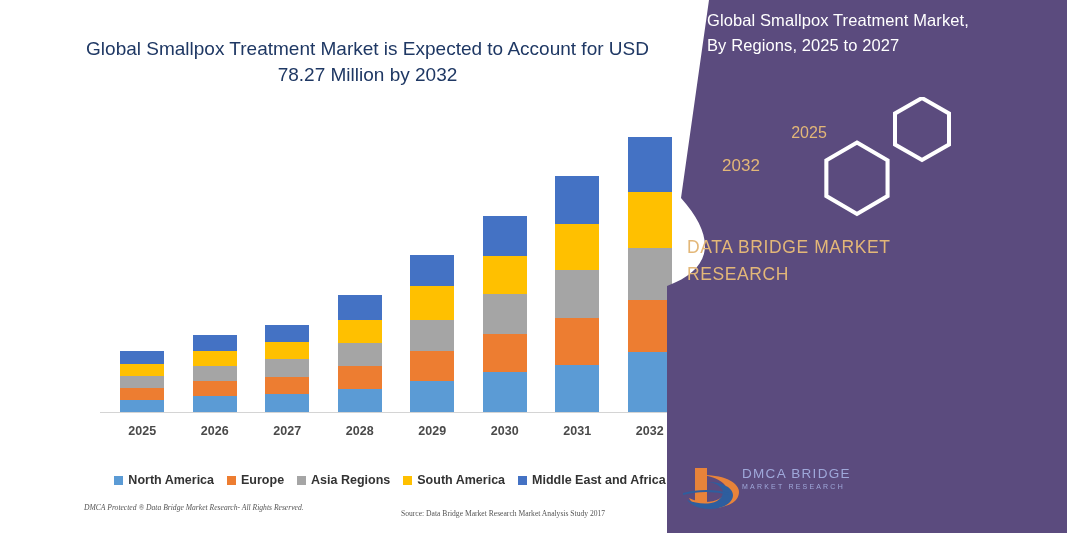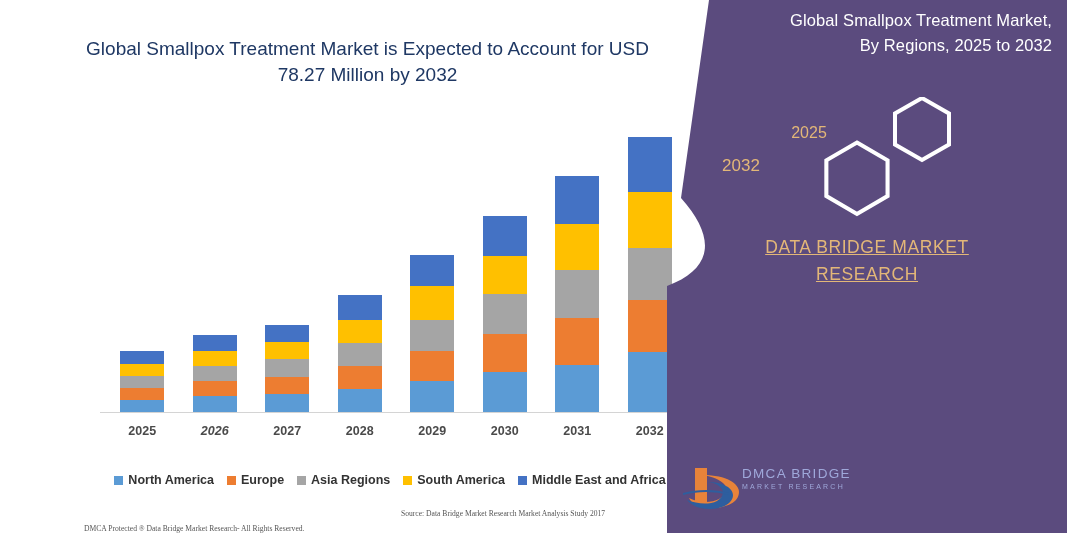--- a/index.html
+++ b/index.html
@@ -15,43 +15,42 @@
   
   #right-panel {
     position:absolute; top:0; right:0; width:400px; height:533px;
     overflow:hidden;
   }
   #right-panel .purple-shape {
     position:absolute; top:0; left:0; width:400px; height:533px;
   }
   #right-title {
     position:absolute; top:8px; left:40px; width:345px;
-    text-align:right;
     color:#ffffff;
     font-size:16.5px;
     line-height:25px;
     letter-spacing:.1px;
   }
 
   
   #hexes { position:absolute; top:97px; left:115px; width:180px; height:125px; }
   #hex-text-2032 {
     position:absolute; left:34px; top:156px; width:80px;
     text-align:center; color:#E3B778; font-size:17px;
   }
   #hex-text-2025 {
     position:absolute; left:107px; top:124px; width:70px;
     text-align:center; color:#E3B778; font-size:16px;
   }
 
   
   #brand {
     position:absolute; top:234px; left:20px; width:360px;
-    text-align:center; color:#E3B778;
-    font-size:17.5px; line-height:27px; letter-spacing:.6px;text-decoration:underline;
+    text-align:left; color:#E3B778;
+    font-size:17.5px; line-height:27px; letter-spacing:.6px;
   }
 
   
   #dbmr-logo { position:absolute; left:10px; top:460px; width:190px; height:55px; }
   #logo-text { position:absolute; left:75px; top:466px; width:125px; }
   #logo-name {
     color:#9FA8DA; font-size:13.5px; letter-spacing:1.3px; line-height:15px;
   }
   #logo-sub {
     color:#9FA8DA; font-size:7px; letter-spacing:2.2px; line-height:12px;
@@ -87,23 +86,24 @@
   #legend {
     position:absolute; top:473px; left:100px; width:580px;
     display:flex; justify-content:center; align-items:center; gap:13px;
   }
   .legend-item { display:flex; align-items:center; gap:5px; }
   .legend-swatch { width:9px; height:9px; display:block; }
   .legend-label { color:#333333; font-size:12.5px; font-weight:bold; }
 
   
   #footer-left {
-    position:absolute; top:524px; left:84px;
+    position:absolute; top:503px; left:84px;
     color:#555555; font-size:7.6px;
     font-family:"Liberation Serif", serif;
+    font-style:italic;
   }
   #footer-right {
     position:absolute; top:509px; left:401px;
     color:#555555; font-size:7.6px;
     font-family:"Liberation Serif", serif;
   }
 </style>
 </head>
 <body>
 
@@ -198,21 +198,21 @@
   <div id="footer-right">Source: Data Bridge Market Research  Market Analysis Study 2017</div>
 
   <div id="right-panel">
 
     <svg class="purple-shape" viewBox="0 0 400 533" preserveAspectRatio="none">
       <path id="purple-path" d="M 42 0 L 400 0 L 400 533 L 0 533 L 0 286 C 48 268 48 236 14 198 Z" fill="#5B4B7E"></path>
     </svg>
 
     <div id="right-title">
       <div>Global Smallpox Treatment Market,</div>
-      <div>By Regions, 2025 to 2032</div>
+      <div>By Regions, 2025 to 2027</div>
     </div>
 
     <svg id="hexes" viewBox="0 0 180 125">
       <polygon points="48,25 78,42.5 78,77.5 48,95 18,77.5 18,42.5" fill="none" stroke="#ffffff" stroke-width="4" transform="translate(26,20) scale(1.02)"></polygon>
       <polygon points="118,3 145,18.5 145,49.5 118,65 91,49.5 91,18.5" fill="none" stroke="#ffffff" stroke-width="4" transform="translate(22,-2)"></polygon>
     </svg>
     <div id="hex-text-2032">2032</div>
     <div id="hex-text-2025">2025</div>
 
     <div id="brand">
@@ -229,20 +229,20 @@
       <path d="M 8 34 C 18 31 34 30 48 33 C 40 31 22 31 8 34 Z" fill="#2E5E9E"></path>
       <path d="M 6 33 C 20 29 38 29 52 33 L 52 35 C 38 31 20 31 6 35 Z" fill="#2E5E9E"></path>
     </svg>
     <div id="logo-text">
       <div id="logo-name">DMCA BRIDGE</div>
       <div id="logo-sub">MARKET RESEARCH</div>
     </div>
 
   </div>
 <div class="xlabel" style="left: 107.25px;">2025</div>
-    <div class="xlabel" style="left: 179.75px; font-style: italic;">2026</div>
+    <div class="xlabel" style="left: 179.75px;">2026</div>
     <div class="xlabel" style="left: 252.25px;">2027</div>
     <div class="xlabel" style="left: 324.75px;">2028</div>
     <div class="xlabel" style="left: 397.25px;">2029</div>
     <div class="xlabel" style="left: 469.75px;">2030</div>
     <div class="xlabel" style="left: 542.25px;">2031</div>
     <div class="xlabel" style="left: 614.75px;">2032</div>
   </div>
 
 </body></html>

